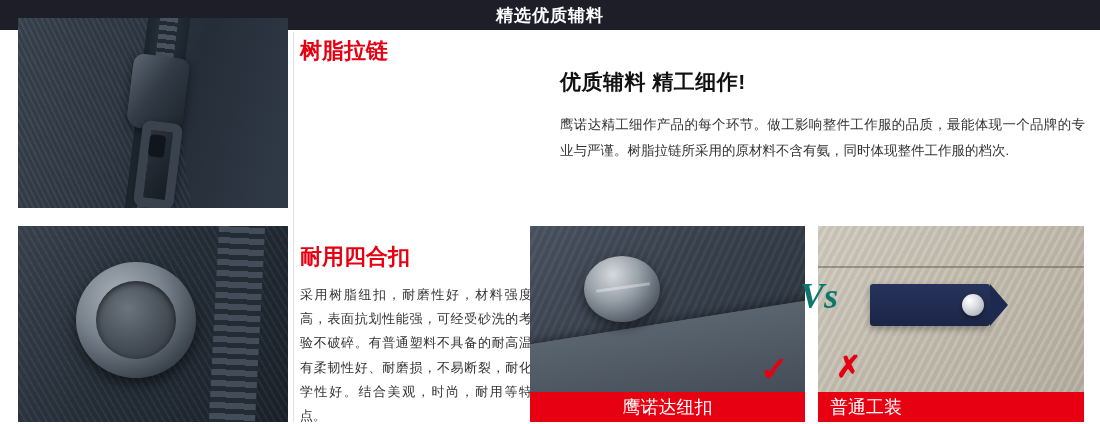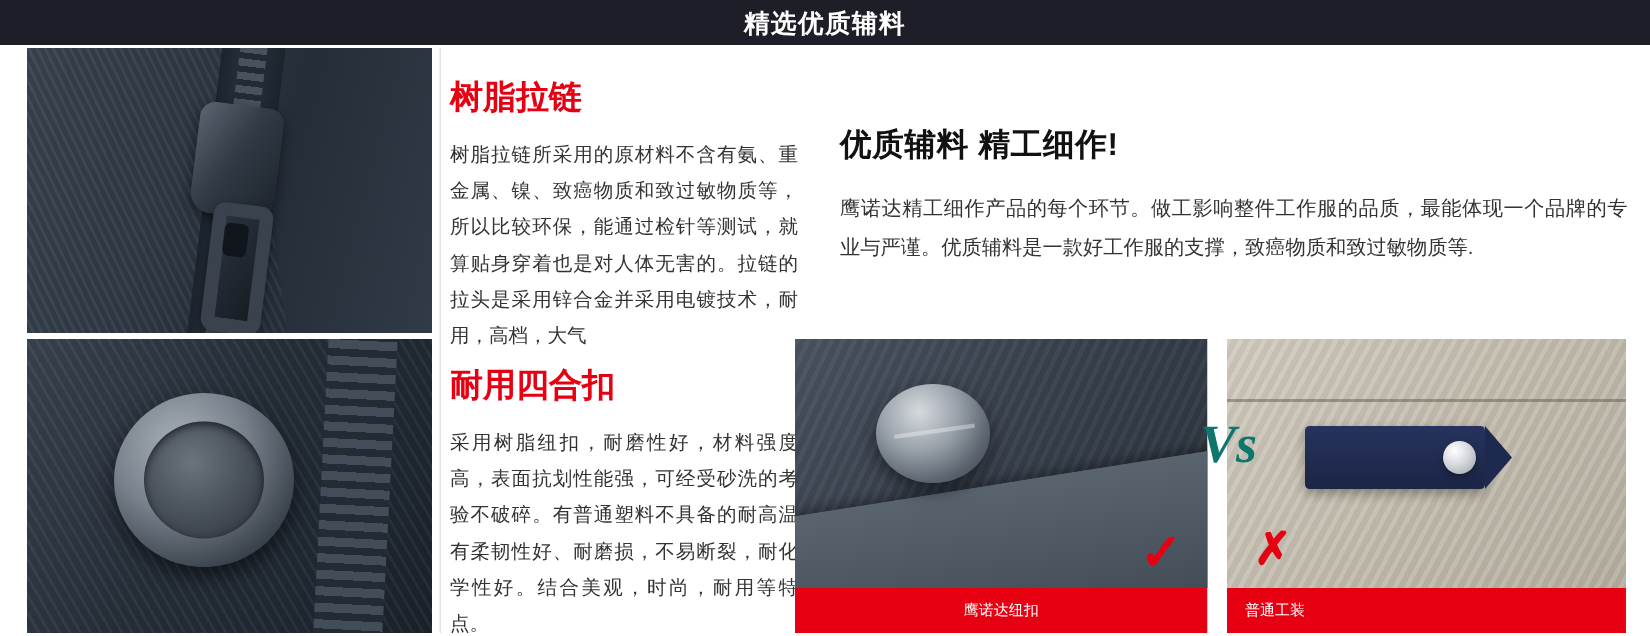--- a/index.html
+++ b/index.html
@@ -38,21 +38,21 @@
     font-size: 17px;
     font-weight: bold;
     letter-spacing: 1px;
     color: #ffffff;
   }
 
   
   .row1 {
     position: absolute;
     left: 0;
-    top: 30px;
+    top: 16px;
     width: 1100px;
     height: 195px;
     padding-left: 16px;
   }
   .photo-zipper {
     position: absolute;
     left: 18px;
     top: 2px;
     width: 270px;
     height: 190px;
@@ -253,21 +253,21 @@
     left: 0; top: 0; right: 0;
     height: 166px;
     overflow: hidden;
   }
   .cmp-caption {
     position: absolute;
     left: 0; right: 0; bottom: 0;
     height: 30px;
     background: #e60012;
     color: #ffffff;
-    font-size: 10px;
+    font-size: 18px;
     display: flex;
     align-items: center;
     justify-content: center;
   }
   .cmp-caption.left-align {
     justify-content: flex-start;
     padding-left: 12px;
     margin-top: 24px;
   }
   .photo-good {
@@ -413,26 +413,25 @@
       <div class="zip-fabric"></div>
       <div class="zip-tape"></div>
       <div class="zip-teeth"></div>
       <div class="zip-slider"></div>
       <div class="zip-pull"></div>
       <div class="zip-hole"></div>
     </div>
 
     <div class="block-zipper-text">
       <h2 class="h-red">树脂拉链</h2>
-      <p class="body-cn">树脂拉链所采用的原材料不含有氨、重金属、镍、致癌物质和致过敏物质等，所以比较环保，能通过检针等测试，就算贴身穿着也是对人体无害的。拉链的拉头是采用锌合金并采用电镀技术，耐用，高档，大气</p>
     </div>
 
     <div class="right-col">
       <h2 class="h-black">优质辅料 精工细作!</h2>
-      <p class="right-body">鹰诺达精工细作产品的每个环节。做工影响整件工作服的品质，最能体现一个品牌的专业与严谨。优质辅料是一款好工作服的支撑，致癌物质和致过敏物质等.</p>
+      <p class="right-body">鹰诺达精工细作产品的每个环节。做工影响整件工作服的品质，最能体现一个品牌的专业与严谨。树脂拉链所采用的原材料不含有氨，同时体现整件工作服的档次.</p>
     </div>
 
   </div>
 
   <div class="row2">
 
     <div class="photo-snap">
       <div class="snap-bg"></div>
       <div class="snap-zip-strip"></div>
       <div class="snap-ring"></div>

